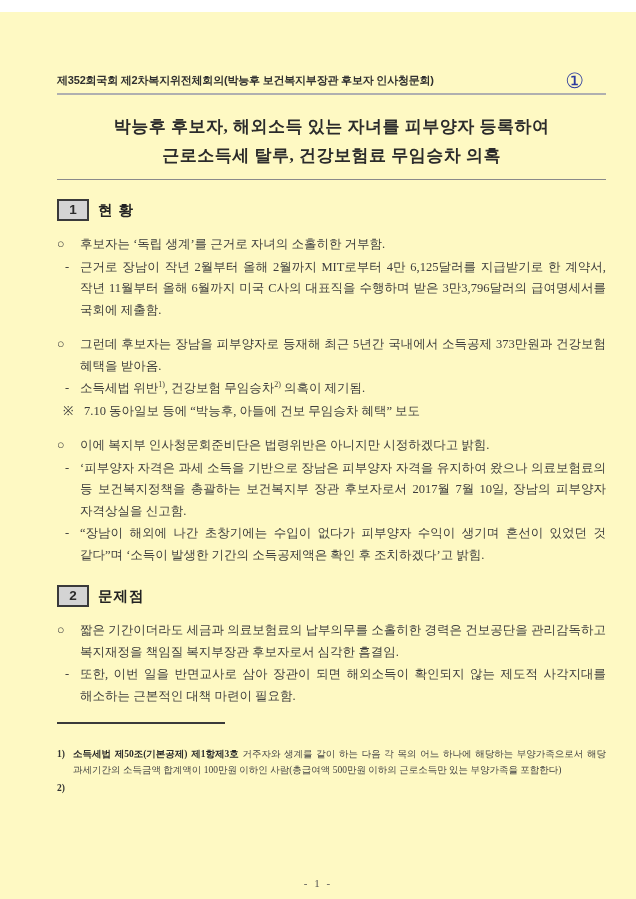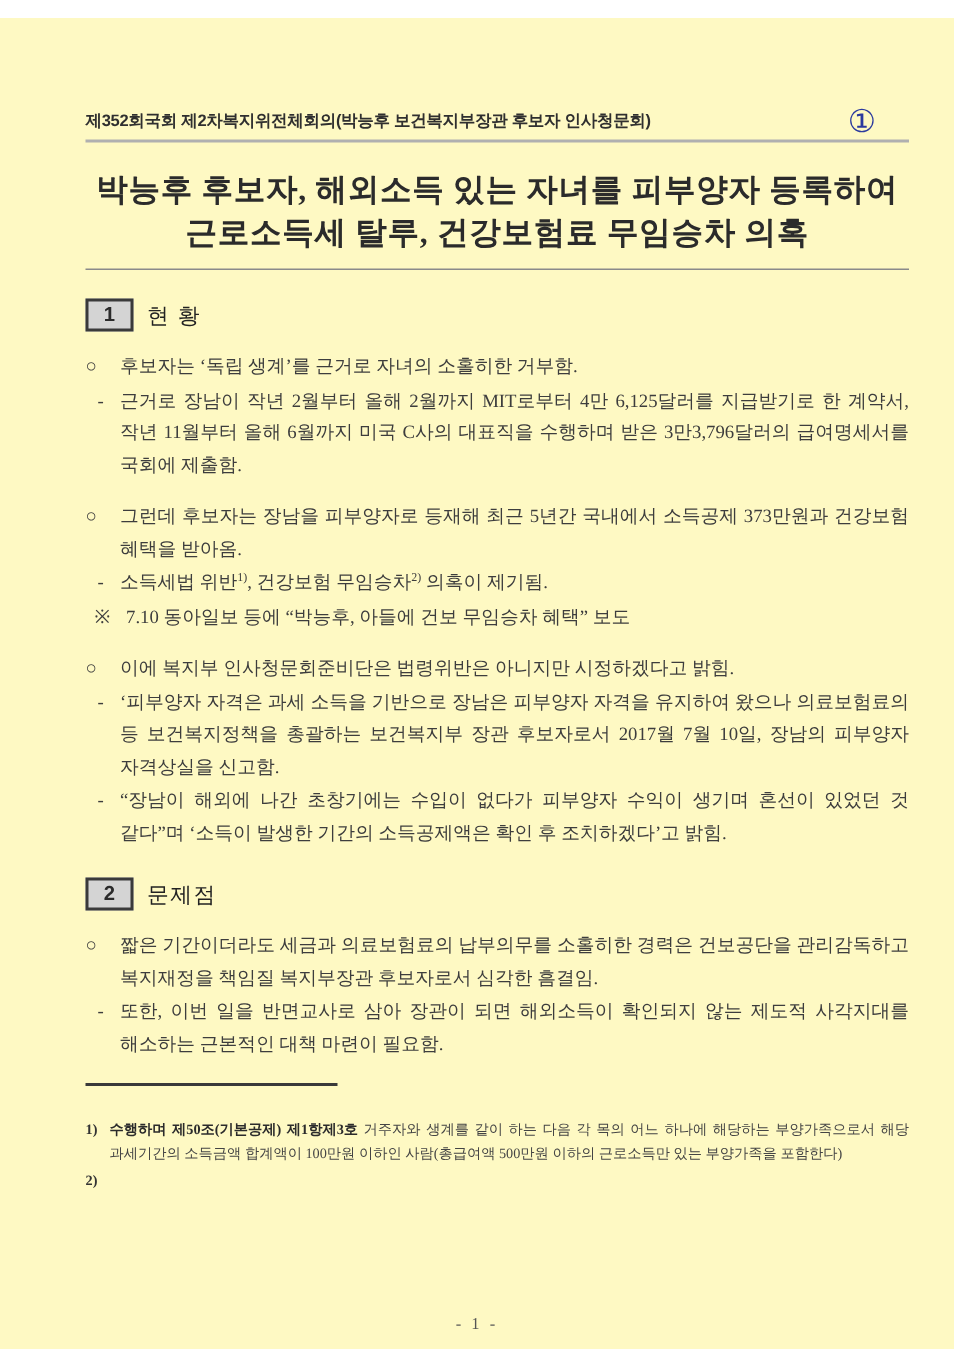--- a/index.html
+++ b/index.html
@@ -38,21 +38,21 @@
     color: #2b3a9e;
     font-weight: normal;
     margin-right: 22px;
     position: relative;
     top: 3px;
   }
 
   
   .title-block { margin-top: 17px; text-align: center; }
   .main-title {
-    font-size: 21px;
+    font-size: 17px;
     font-weight: bold;
     color: #2b2b2b;
     line-height: 29px;
     letter-spacing: 0.5px;
   }
   .title-rule { border-top: 1px solid #8a8a8a; margin-top: 9px; }
   .doc-date {
     text-align: right;
     font-size: 11px;
     color: #3d3d3d;
@@ -70,21 +70,21 @@
     font-family: "Liberation Sans", "DejaVu Sans", sans-serif;
     font-size: 13.5px;
     font-weight: bold;
     color: #2b2b2b;
     padding: 0 3px;
     line-height: 18px;
   }
   .section-title {
     font-family: "Liberation Sans", "DejaVu Sans", sans-serif;
     font-size: 14.5px;
-    font-weight: normal;
+    font-weight: bold;
     color: #222222;
     margin-left: 9px;
     letter-spacing: 1px;
   }
 
   
   .group { margin-bottom: 13px; }
   .para {
     display: flex;
     font-size: 12.5px;
@@ -214,21 +214,21 @@
     <div class="para dash">
       <span class="marker">-</span>
       <div class="ptext">또한, 이번 일을 반면교사로 삼아 장관이 되면 해외소득이 확인되지 않는 제도적 사각지대를 해소하는 근본적인 대책 마련이 필요함.</div>
     </div>
   </div>
 
   <div class="fn-rule"></div>
   <div class="footnotes">
     <div class="footnote">
       <span class="fn-marker">1)</span>
-      <div class="fn-text"><span class="fn-bold">수행하며 제50조(기본공제) 제1항제3호</span><span> 거주자와 생계를 같이 하는 다음 각 목의 어느 하나에 해당하는 부양가족으로서 해당 과세기간의 소득금액 합계액이 100만원 이하인 사람(총급여액 500만원 이하의 근로소득만 있는 부양가족을 포함한다)</span></div>
+      <div class="fn-text"><span class="fn-bold">소득세법 제50조(기본공제) 제1항제3호</span><span> 거주자와 생계를 같이 하는 다음 각 목의 어느 하나에 해당하는 부양가족으로서 해당 과세기간의 소득금액 합계액이 100만원 이하인 사람(총급여액 500만원 이하의 근로소득만 있는 부양가족을 포함한다)</span></div>
     </div>
     <div class="footnote">
       <span class="fn-marker">2)</span>
       <div class="fn-text">
       </div>
     </div>
   </div>
 
   <div class="page-number">- 1 -</div>
 

